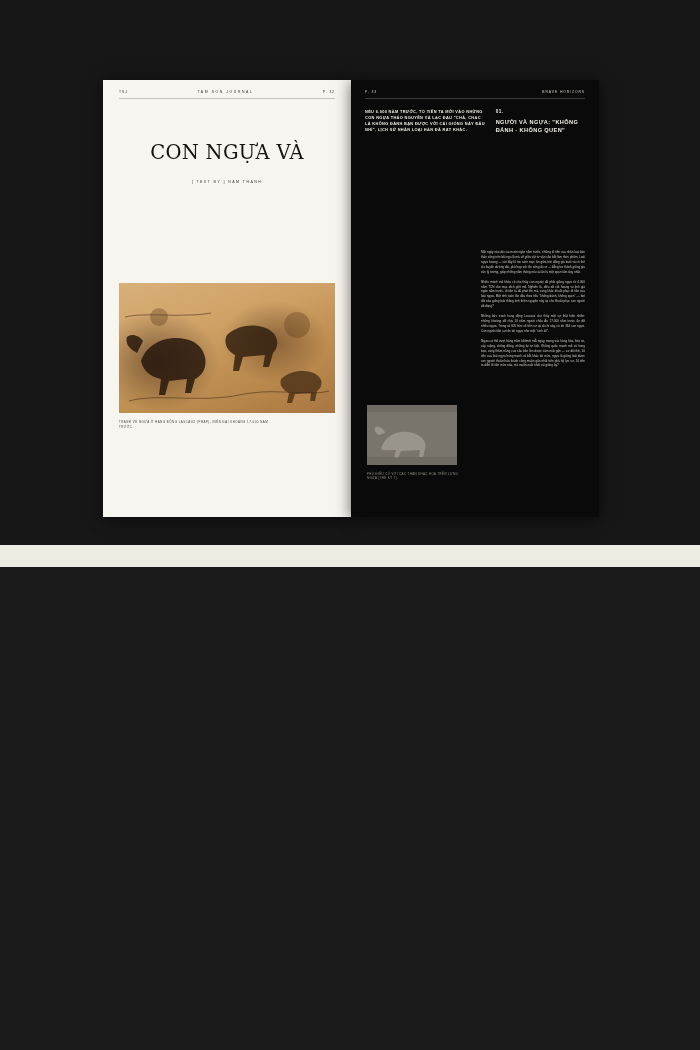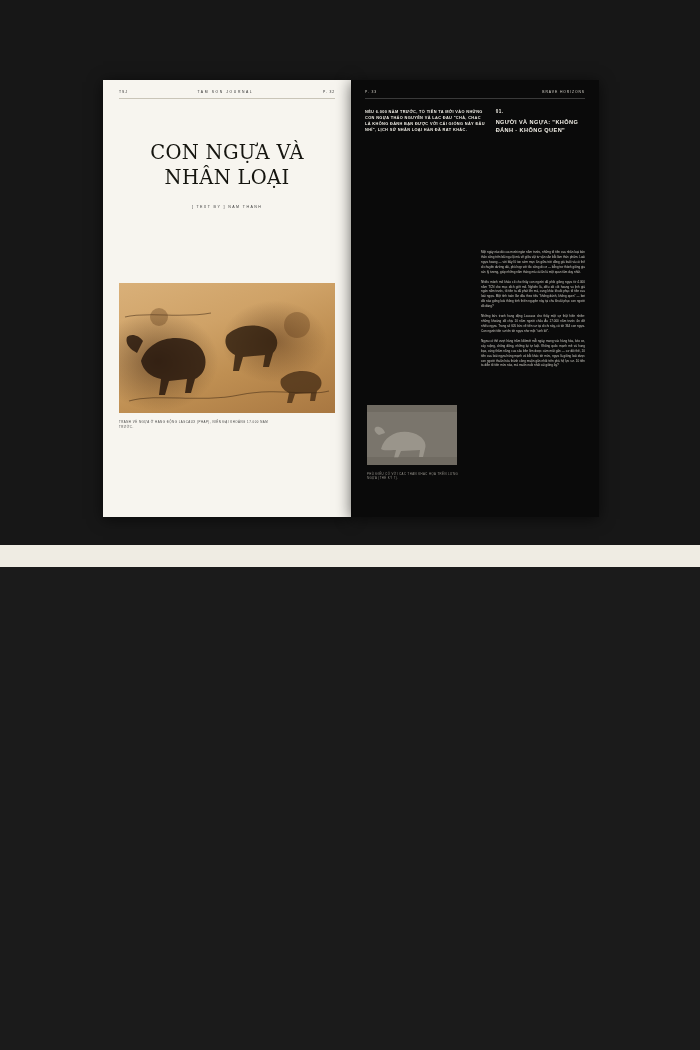--- a/index.html
+++ b/index.html
@@ -133,21 +133,20 @@
       <div class="inner">
         <div class="runhead">
           <span>TSJ</span>
           <span class="mid">TAM SON JOURNAL</span>
           <span>P. 32</span>
         </div>
         <div class="rule"></div>
 
         <div class="headline">
           <div>Con ngựa và</div>
-          <div>nhân loại</div>
         </div>
 
         <div class="byline">[ Text by ] Nam Thành</div>
 
         <div class="cave-art">
           <svg viewBox="0 0 216 130" preserveAspectRatio="none" aria-hidden="true">
             <g fill="#24150c" opacity="0.82">
               <path d="M22 78 C28 60 48 52 66 56 C78 58 84 66 86 74 C88 84 84 92 76 96 L72 110 L66 110 L68 96 L50 98 L46 112 L40 112 L42 96 C32 94 24 88 22 78 Z"></path>
               <path d="M18 70 C10 66 6 60 8 54 C12 50 20 52 24 58 Z"></path>
             </g>

